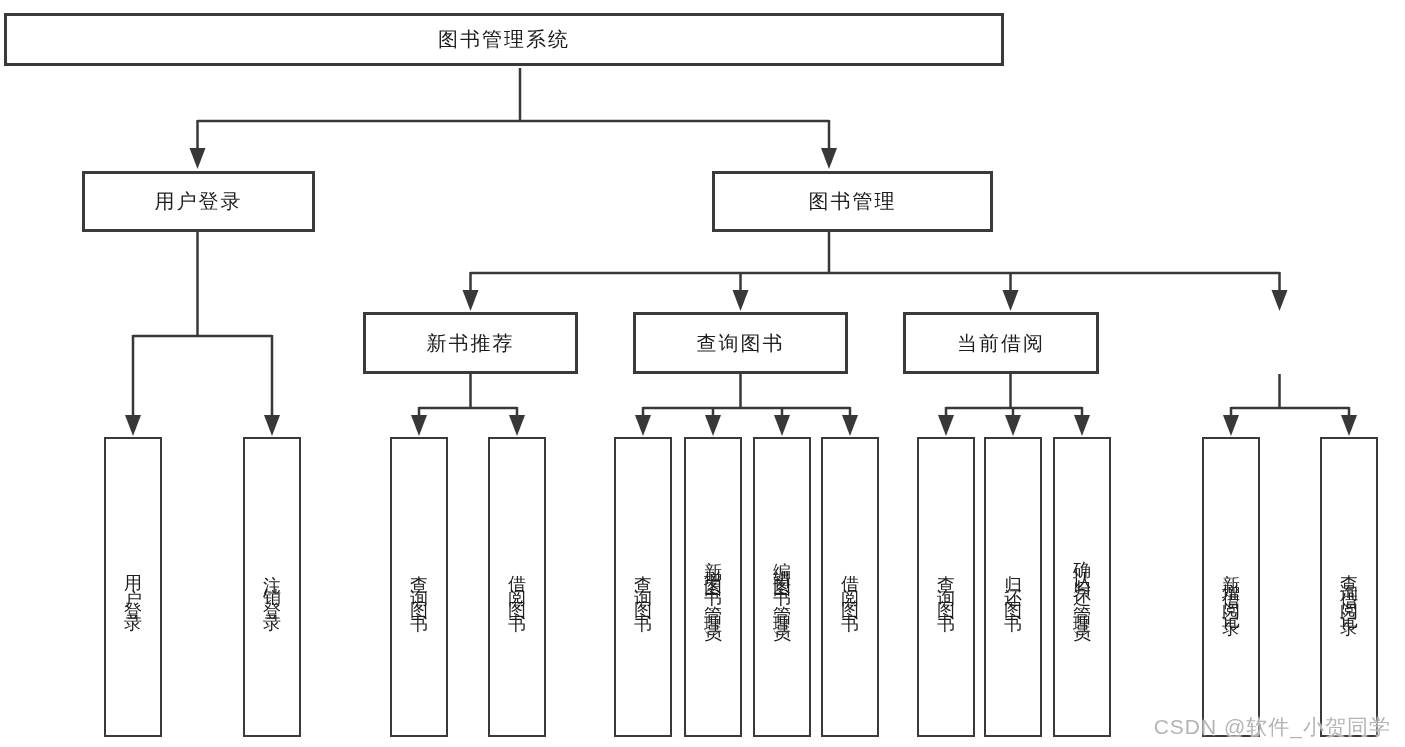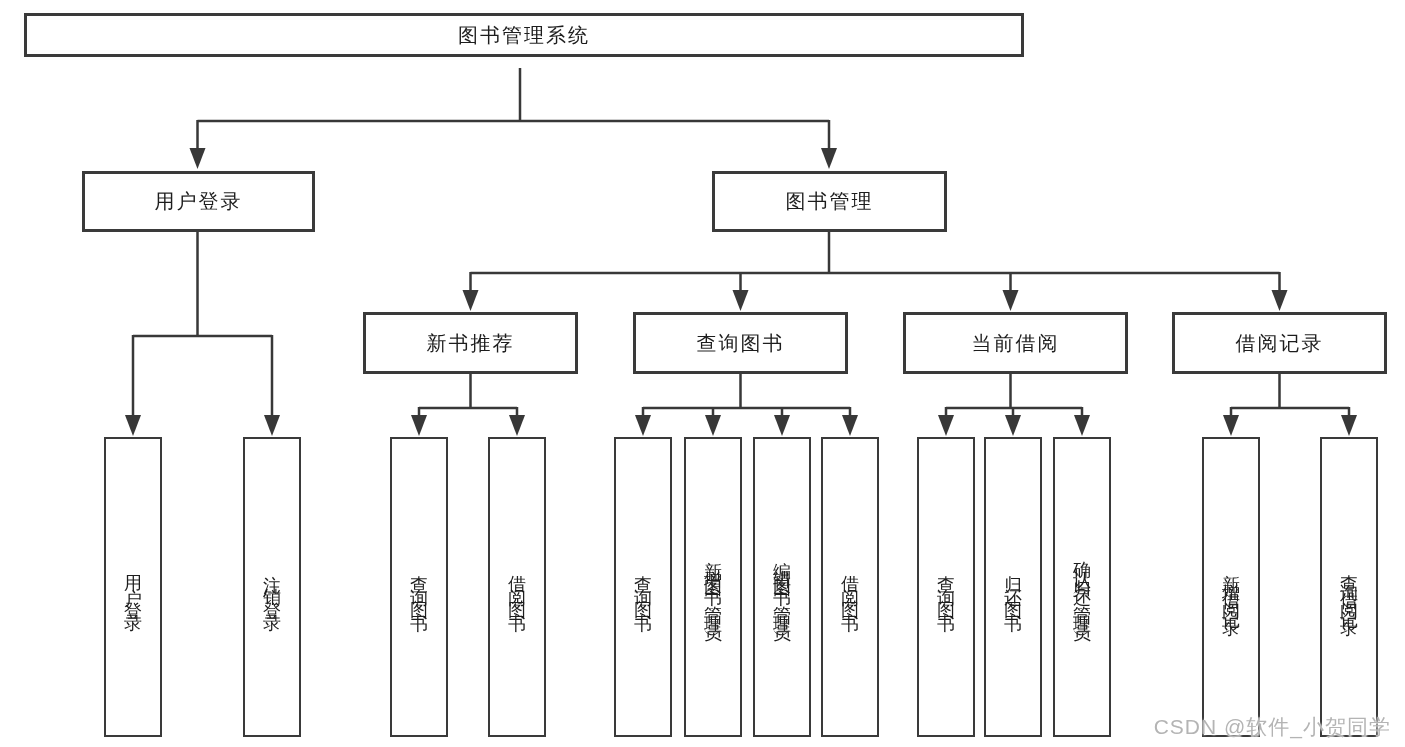--- a/index.html
+++ b/index.html
@@ -70,42 +70,39 @@
       <polygon points="1005,415 1021,415 1013,436"></polygon>
       <polygon points="1074,415 1090,415 1082,436"></polygon>
     </g>
     <g>
       <path d="M1279.5,374 V408 M1231,408 H1349 M1231,407 V418 M1349,407 V418"></path>
       <polygon points="1223,415 1239,415 1231,436"></polygon>
       <polygon points="1341,415 1357,415 1349,436"></polygon>
     </g>
   </svg>
 
-  <div class="box" style="left:24px; top:13px; width:1000px; height:44px;">
+  <div class="box" style="left:4px; top:13px; width:1000px; height:53px;">
     <span class="hlabel">图书管理系统</span>
   </div>
 
   <div class="box" style="left:82px; top:171px; width:233px; height:61px;">
     <span class="hlabel">用户登录</span>
   </div>
-  <div class="box" style="left:712px; top:171px; width:235px; height:61px;">
+  <div class="box" style="left:712px; top:171px; width:281px; height:61px;">
     <span class="hlabel">图书管理</span>
   </div>
 
   <div class="box" style="left:363px; top:312px; width:215px; height:62px;text-align:center;">
     <span class="hlabel">新书推荐</span>
   </div>
   <div class="box" style="left:633px; top:312px; width:215px; height:62px;">
     <span class="hlabel">查询图书</span>
   </div>
-  <div class="box" style="left:903px; top:312px; width:225px; height:62px;">
+  <div class="box" style="left:903px; top:312px; width:196px; height:62px;">
     <span class="hlabel">当前借阅</span>
-  </div>
-  <div class="box" style="left:1172px; top:312px; width:215px; height:62px;">
-    <span class="hlabel">借阅记录</span>
   </div>
 
   <div class="box leaf" style="left:104px; top:437px; width:58px; height:300px;">
     <span class="vlabel">用户登录</span>
   </div>
   <div class="box leaf" style="left:243px; top:437px; width:58px; height:300px;">
     <span class="vlabel">注销登录</span>
   </div>
 
   <div class="box leaf" style="left:390px; top:437px; width:58px; height:300px;">

